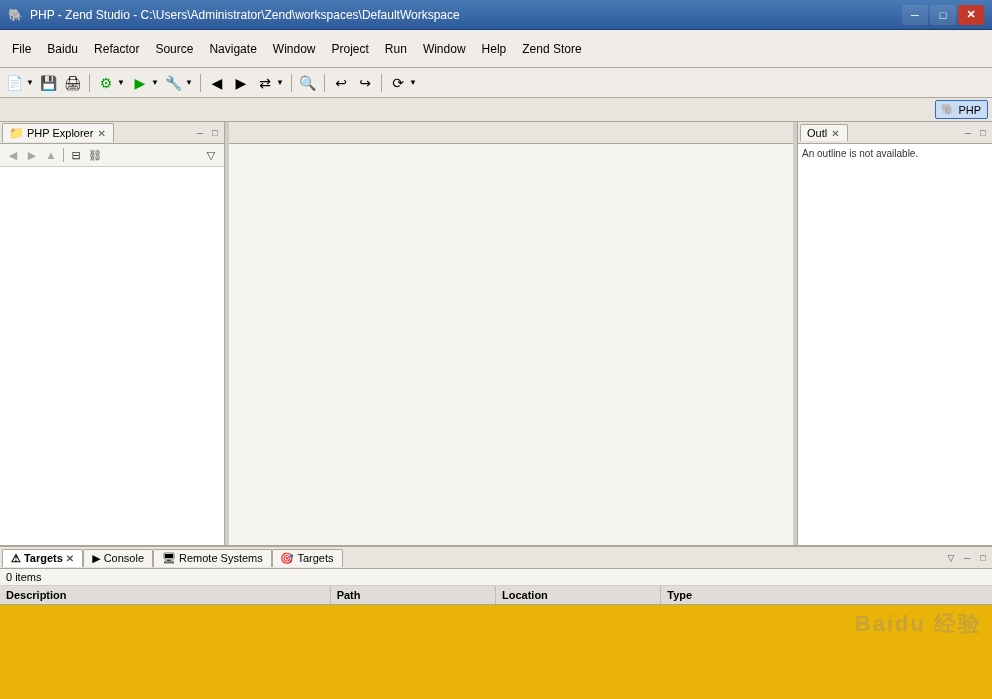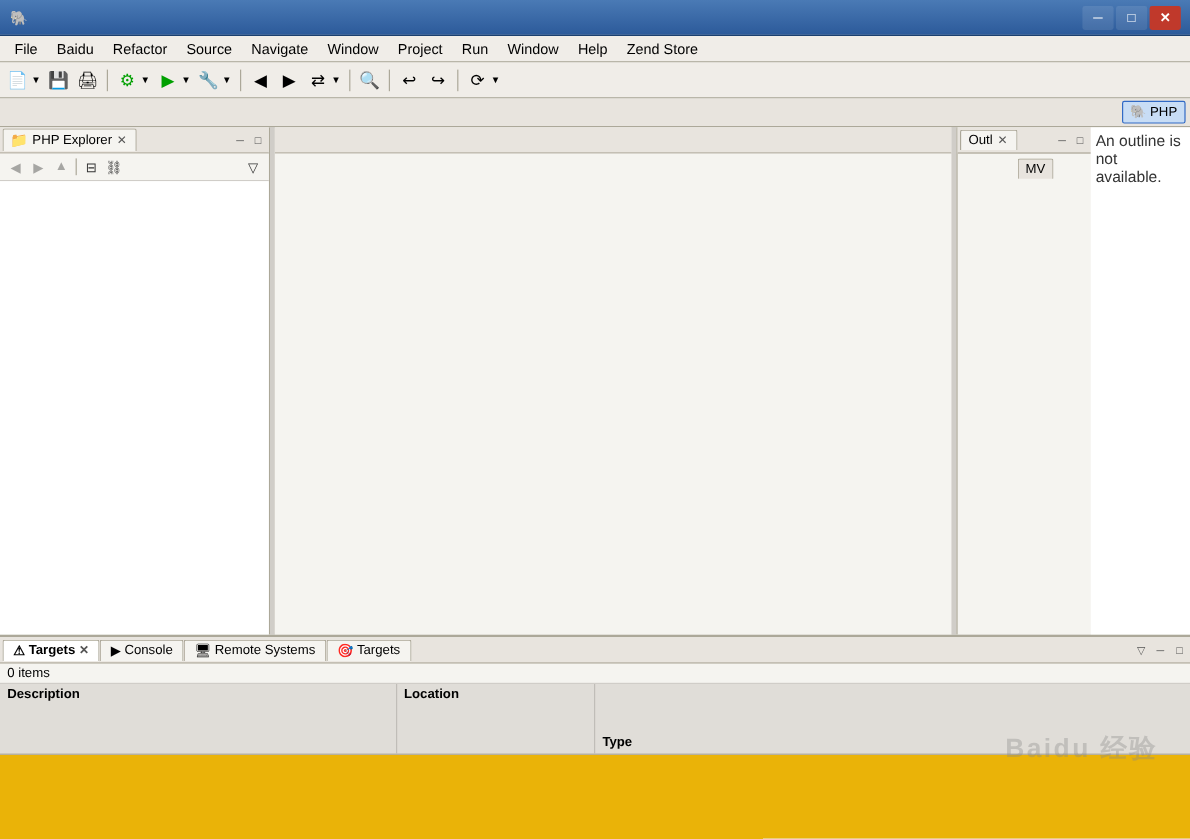--- a/index.html
+++ b/index.html
@@ -53,21 +53,21 @@
       color: white;
       font-weight: bold;
     }
     .win-btn.close { background: #c0392b; }
     .win-btn.maximize { background: rgba(255,255,255,0.1); }
     .win-btn.minimize { background: rgba(255,255,255,0.1); }
 
     
     #menu-bar {
       background: #f0ede8;
-      height: 22px;
+      height: 38px;
       display: flex;
       align-items: center;
       padding: 0 4px;
       border-bottom: 1px solid #aca899;
     }
     .menu-item {
       padding: 2px 8px;
       cursor: pointer;
       font-size: 12px;
       color: #000;
@@ -274,37 +274,37 @@
       flex: 1;
       background: #f5f4f0;
       overflow: hidden;
     }
 
     
     #right-panel {
       width: 195px;
       min-width: 195px;
       display: flex;
-      flex-direction: row;
+      flex-direction: column;
       border-left: 1px solid #aca899;
       background: #f5f4f0;
     }
 
     #right-panel .panel-tab-bar {
       display: flex;
       align-items: center;
       background: #e8e4de;
       border-bottom: 1px solid #aca899;
     }
 
     .outline-content {
       flex: 1;
       background: white;
       padding: 4px;
-      font-size: 13px;
+      font-size: 10px;
       color: #333;
     }
 
     
     #bottom-panel {
       height: 170px;
       border-top: 2px solid #aca899;
       display: flex;
       flex-direction: column;
       background: #f5f4f0;
@@ -386,21 +386,21 @@
       position: sticky;
       top: 0;
     }
     .problems-header-cell {
       padding: 3px 6px;
       font-size: 11px;
       font-weight: bold;
       color: #000;
       border-right: 1px solid #c0bdb8;
     }
-    .problems-header-cell:last-child { border-right: none; margin-top: 40px; }
+    .problems-header-cell:last-child { border-right: none; }
 
     
     #watermark {
       position: absolute;
       bottom: 60px;
       right: 10px;
       opacity: 0.4;
       pointer-events: none;
     }
 
@@ -410,20 +410,21 @@
       background: #d0cdc8;
       cursor: col-resize;
     }
   </style>
 </head>
 <body>
 
 <div id="title-bar">
   <div class="title-left">
     <div class="title-icon">🐘</div>
+    <span>PHP - Zend Studio - C:\Users\Administrator\Zend\workspaces\DefaultWorkspace</span>
   </div>
   <div class="window-controls">
     <div class="win-btn minimize">─</div>
     <div class="win-btn maximize">□</div>
     <div class="win-btn close">✕</div>
   </div>
 </div>
 
 <div id="menu-bar">
 
@@ -592,24 +593,25 @@
     </div>
 
     <div id="problems-content">
       <div id="problems-summary">
         <span>0 items</span>
       </div>
       <div id="problems-table">
         <div class="problems-header">
 
         <div class="problems-header-cell">Description</div>
+            <div class="problems-header-cell">Path</div>
             <div class="problems-header-cell">Location</div>
             <div class="problems-header-cell">Type</div>
           </div>
 
       </div>
     </div>
   </div>
 </div>
 
-<div id="watermark" style="position:absolute;bottom:60px;right:27px;opacity:0.35;font-size:22px;font-weight:bold;color:#888;letter-spacing:2px;">
+<div id="watermark" style="position:absolute;bottom:60px;right:10px;opacity:0.35;font-size:22px;font-weight:bold;color:#888;letter-spacing:2px;">
   Baidu 经验
 </div>
 
 </body></html>

